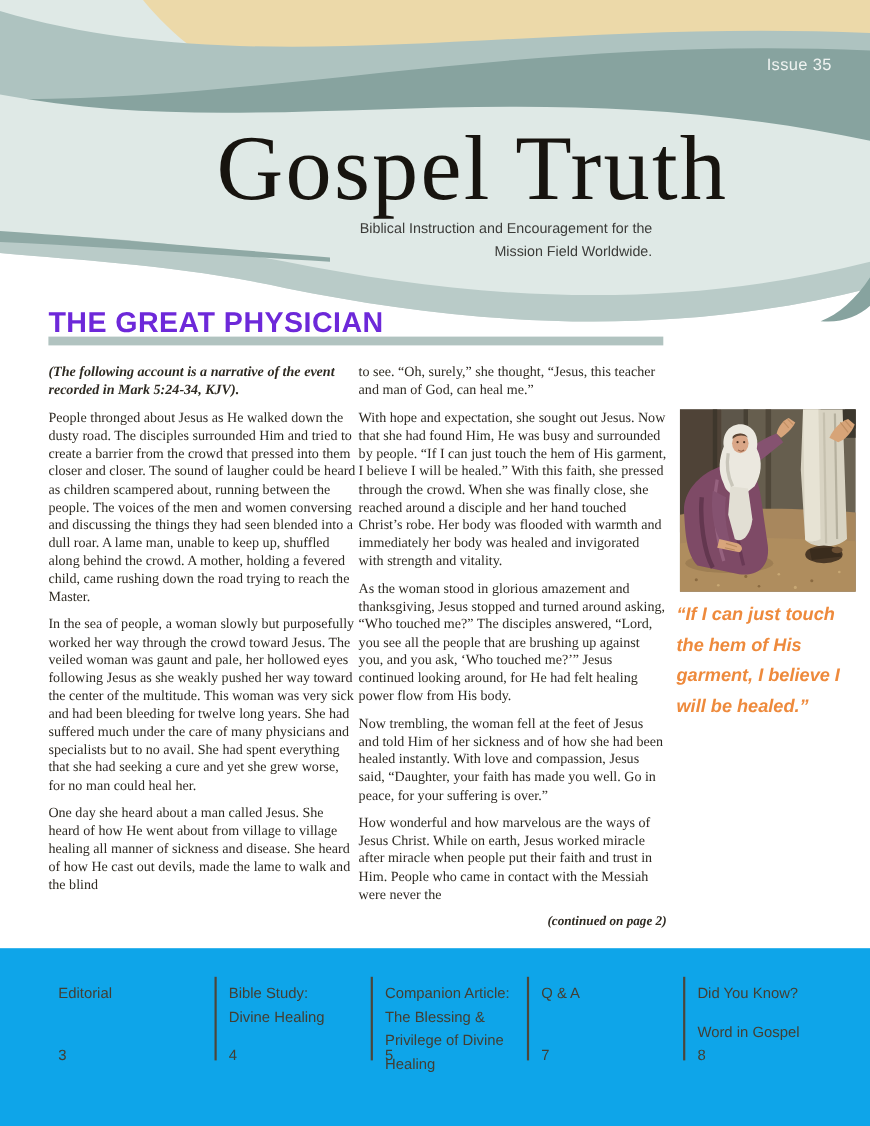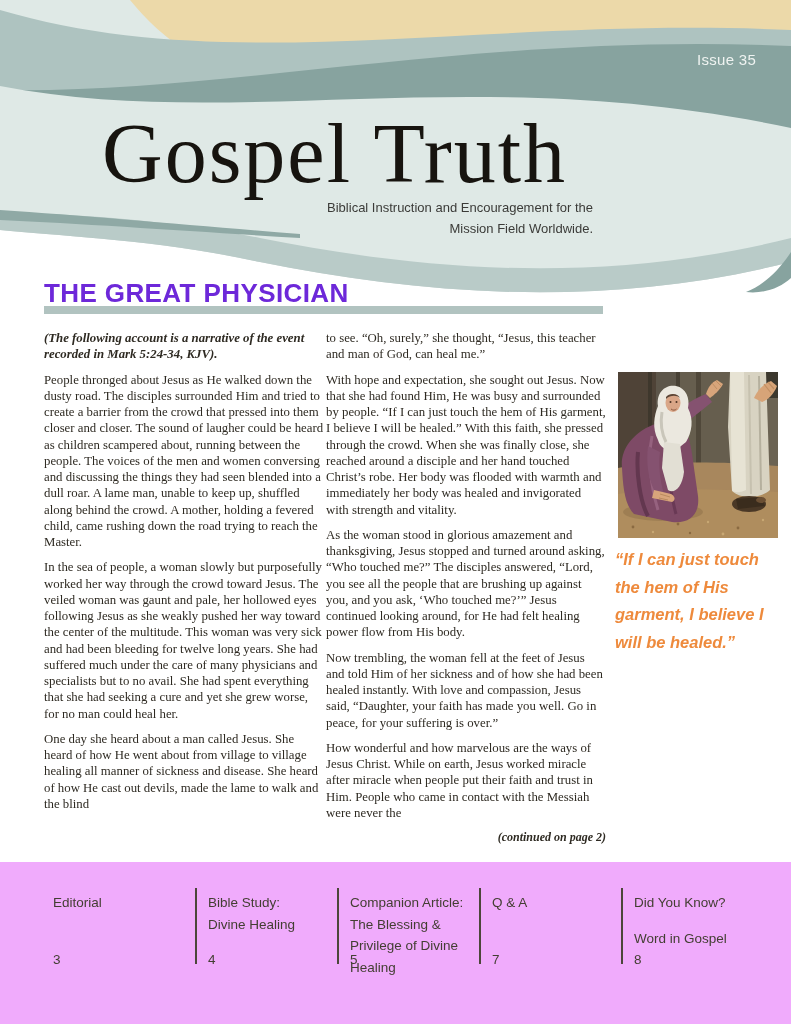--- a/index.html
+++ b/index.html
@@ -4,21 +4,21 @@
 <style>
   html,body{margin:0;padding:0;background:#ffffff;}
   .page{position:relative;width:791px;height:1024px;background:#ffffff;overflow:hidden;
         font-family:"Liberation Sans",sans-serif;}
 
   
   .header-art{position:absolute;top:0;left:0;width:791px;height:310px;display:block;}
   .issue{position:absolute;top:51px;left:697px;color:#eff3f1;font-size:15px;letter-spacing:.3px;}
   .masthead-title{position:absolute;top:112px;left:102px;width:560px;
         font-family:"Liberation Serif","DejaVu Serif",serif;font-size:84px;line-height:1;
-        letter-spacing:2px;color:#17140f;white-space:nowrap;}
+        letter-spacing:2px;color:#17140f;white-space:nowrap;text-align:right;}
   .masthead-sub{position:absolute;top:197px;right:198px;text-align:right;
         font-size:13px;line-height:1.62;color:#3b3b38;}
 
   
   .article-title{position:absolute;top:278px;left:44px;font-size:26px;font-weight:700;
         letter-spacing:.4px;color:#6d28d9;}
   .title-bar{position:absolute;top:306px;left:44px;width:559px;height:8px;background:#b1c3c0;}
 
   .columns{position:absolute;top:330px;left:44px;width:562px;display:flex;gap:2px;}
   .col{flex:1;min-width:0;}
@@ -27,21 +27,21 @@
   .intro-note{font-style:italic;font-weight:700;}
   .continued{text-align:right;font-style:italic;font-weight:700;font-size:12px !important;
         margin-top:2px !important;}
 
   
   .photo{position:absolute;top:372px;left:618px;width:160px;height:166px;display:block;}
   .pull-quote{position:absolute;top:546px;left:615px;width:152px;
         font-size:16.5px;line-height:1.68;font-weight:600;color:#ee8a3c;font-style:italic;}
 
   
-  .footer{position:absolute;top:862px;left:0;width:791px;height:162px;background:#f0abfc;}
+  .footer{position:absolute;top:862px;left:0;width:791px;height:162px;background:#0ea5e9;}
   .footer-grid{position:absolute;top:30px;left:53px;display:flex;}
   .f-col{position:relative;width:142px;height:96px;box-sizing:border-box;}
   .f-col.with-divider{padding-left:13px;}
   .f-divider{position:absolute;left:0;top:-4px;width:2px;height:76px;background:#4c463a;}
   .f-label{font-size:13.5px;line-height:1.6;color:#433e32;white-space:pre-line;}
   .f-label2{font-size:13.5px;line-height:1.6;color:#433e32;margin-top:14px;}
   .f-page{position:absolute;top:60px;font-size:13.5px;color:#433e32;}
   .f-col.with-divider .f-page{left:13px;}
 </style>
 </head>

